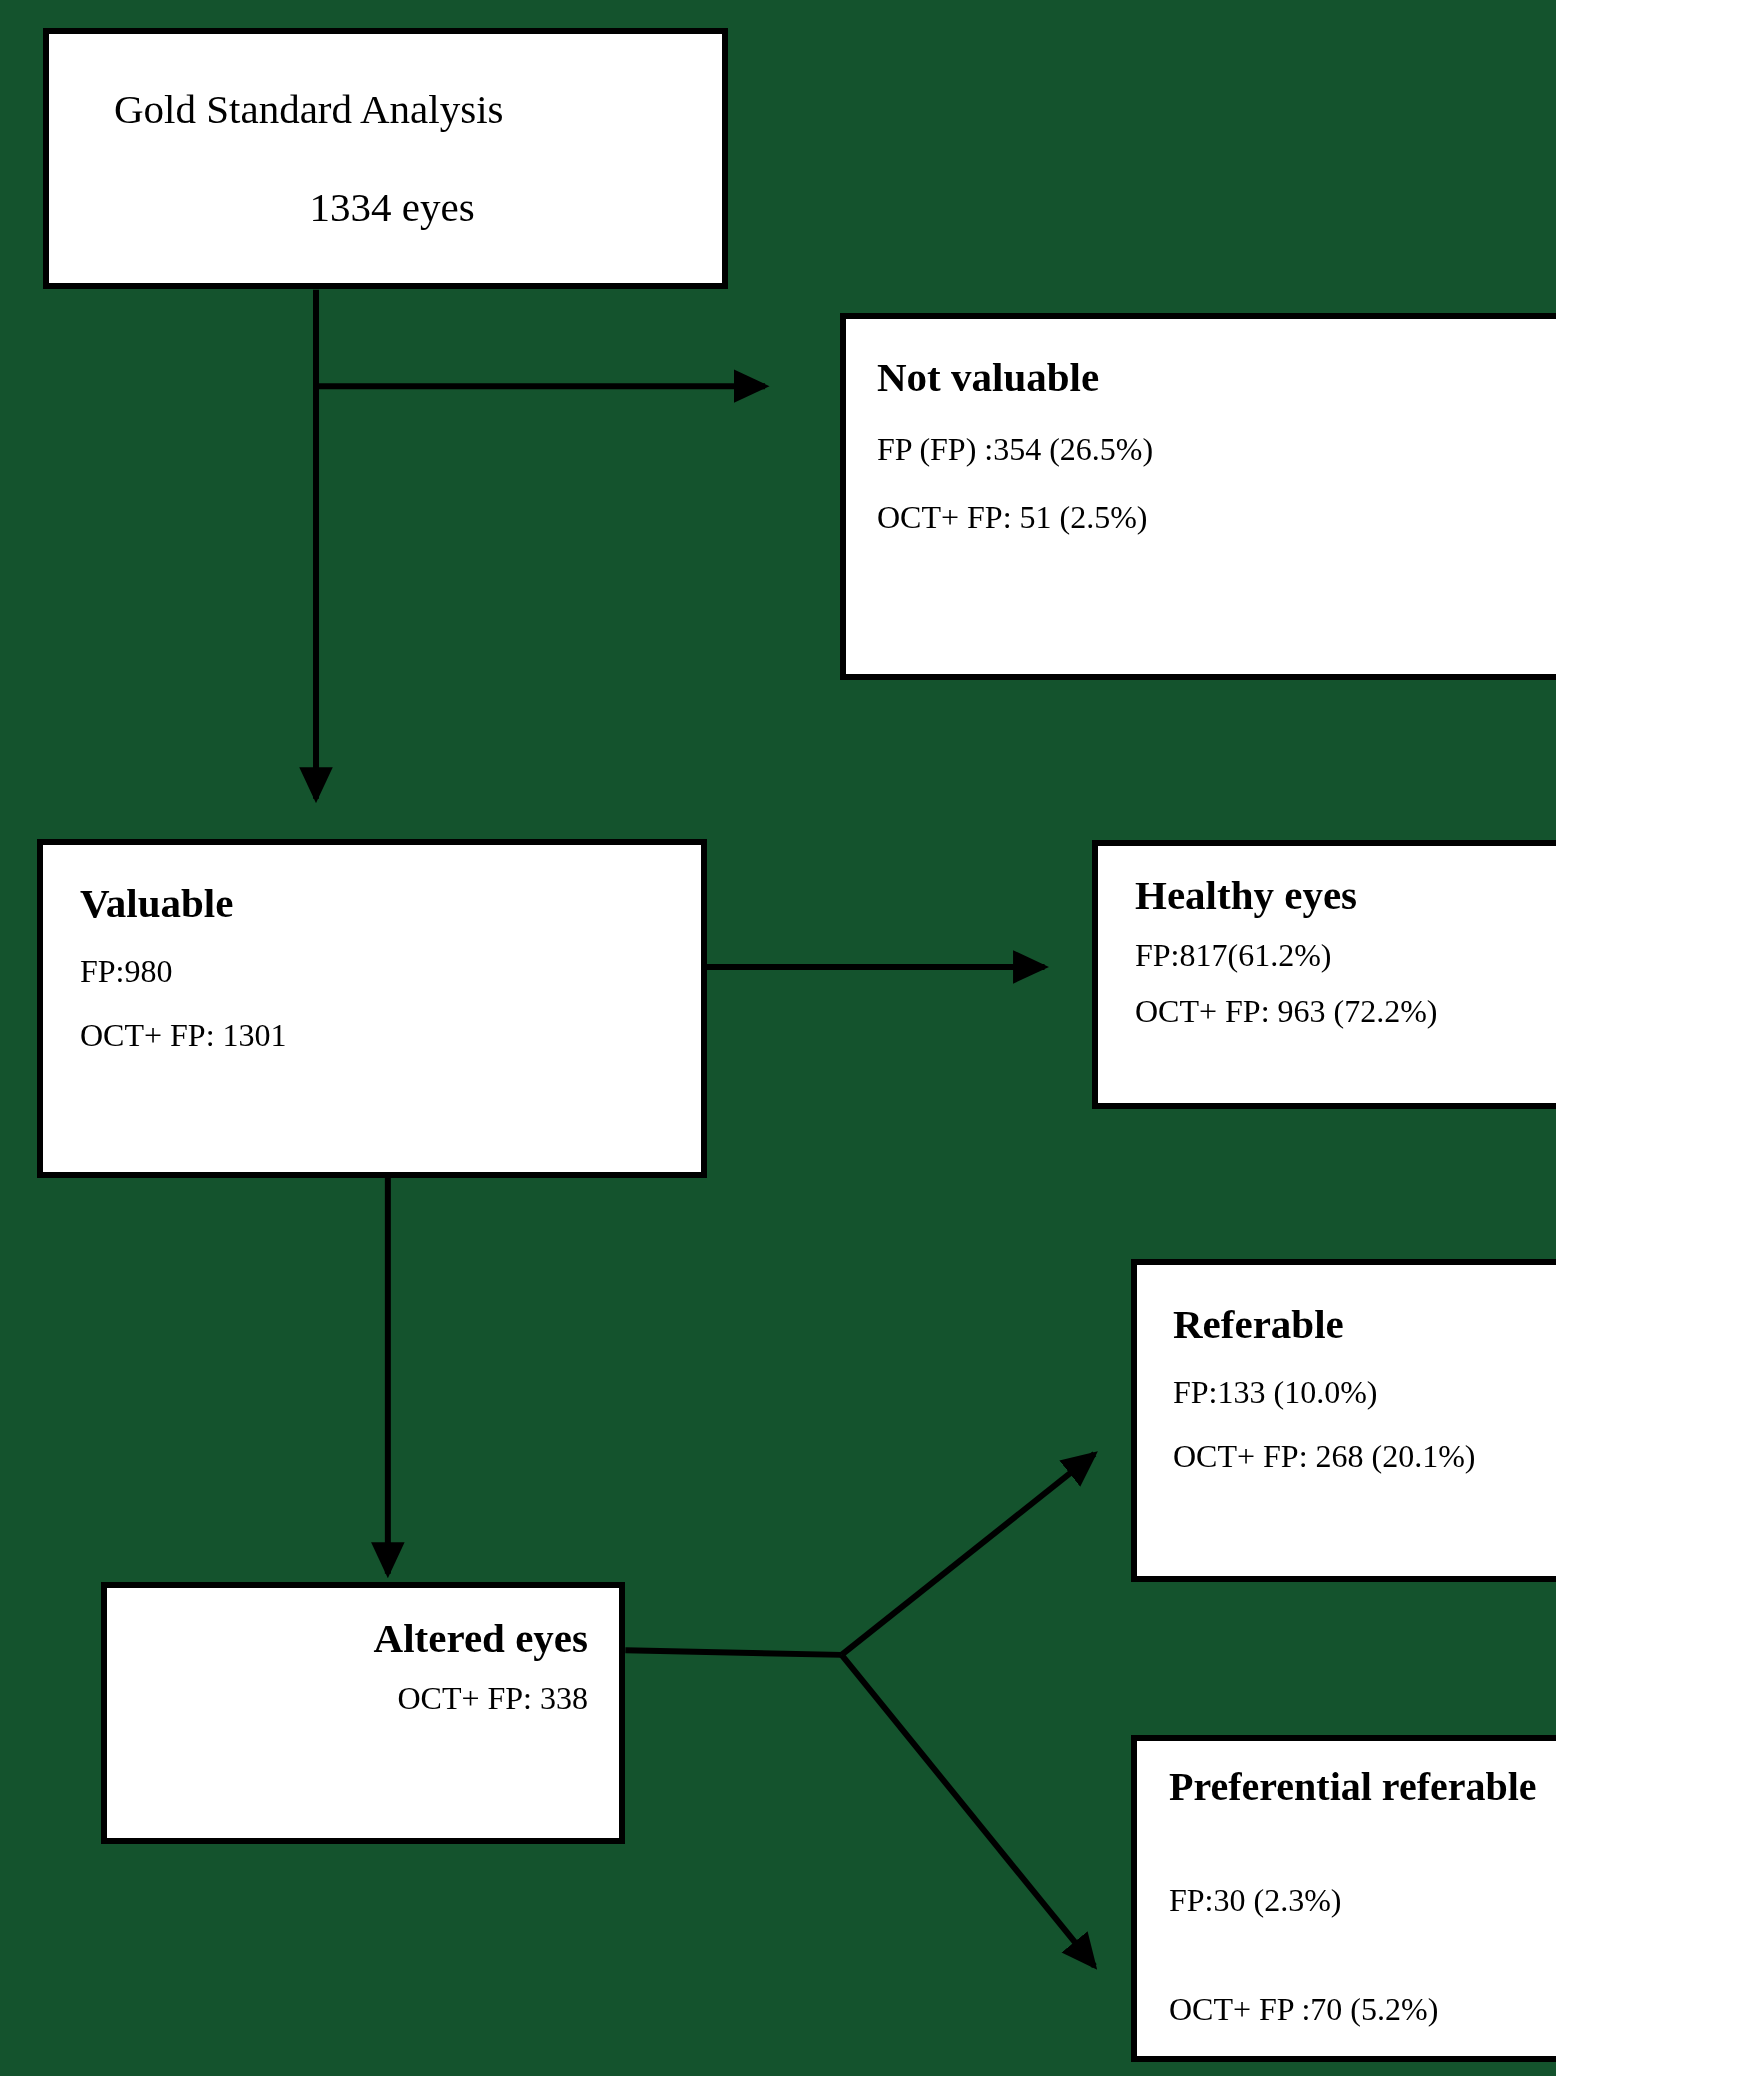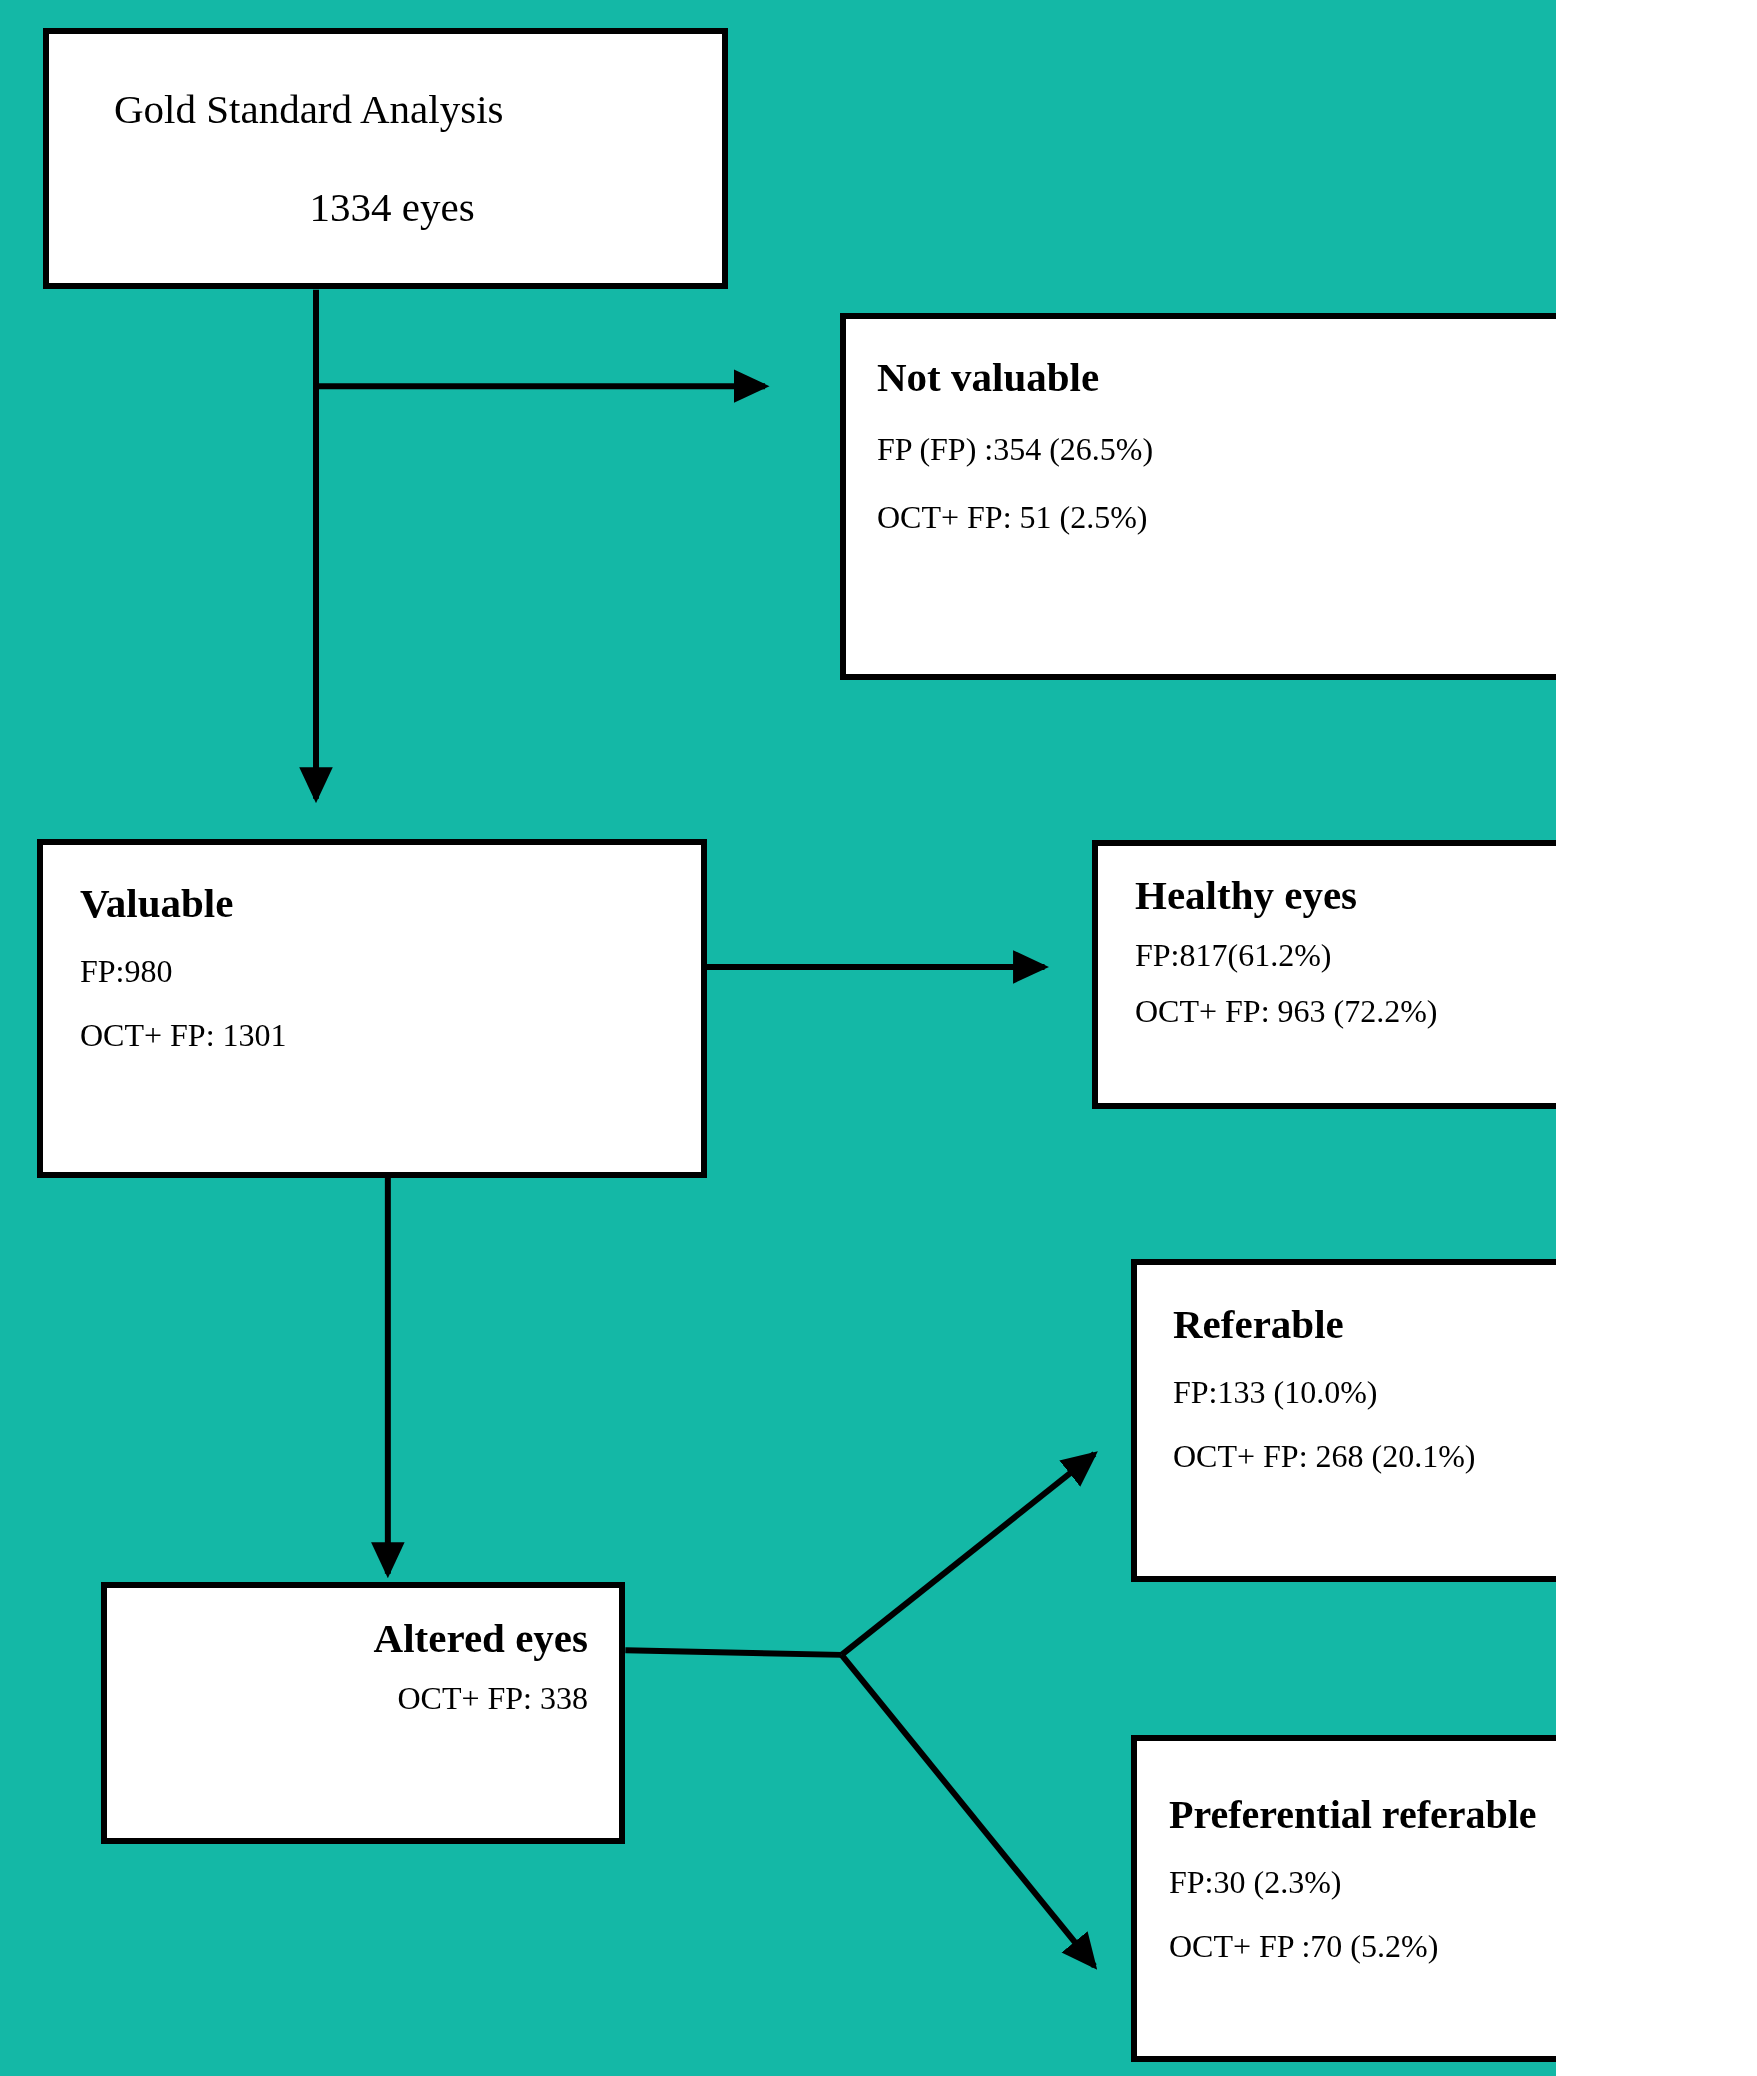--- a/index.html
+++ b/index.html
@@ -5,21 +5,21 @@
 <style>
   html, body {
     margin: 0;
     padding: 0;
     background: #ffffff;
   }
   #stage {
     position: relative;
     width: 1556px;
     height: 2077px;
-    background: #14b8a6;
+    background: #14532d;
     overflow: hidden;
     font-family: "Liberation Serif", "DejaVu Serif", serif;
     color: #000000;
   }
   .connector-layer {
     position: absolute;
     left: 0;
     top: 0;
     width: 1757px;
     height: 2077px;
@@ -127,22 +127,22 @@
     padding-left: 32px;
     text-align: right;
   }
   #node-altered .line { margin-bottom: 21px; }
 
   #node-preferential {
     left: 1131px;
     top: 1735px;
     width: 592px;
     height: 327px;
-    justify-content: flex-start;
-    padding-top: 52px;
+    justify-content: space-between;
+    padding-top: 24px;
     padding-left: 32px;
   }
   #node-preferential .line { margin-bottom: 29px; }
   #node-preferential .heading { font-size: 40px; }
 </style>
 </head>
 <body>
 
 <div id="stage">
 

